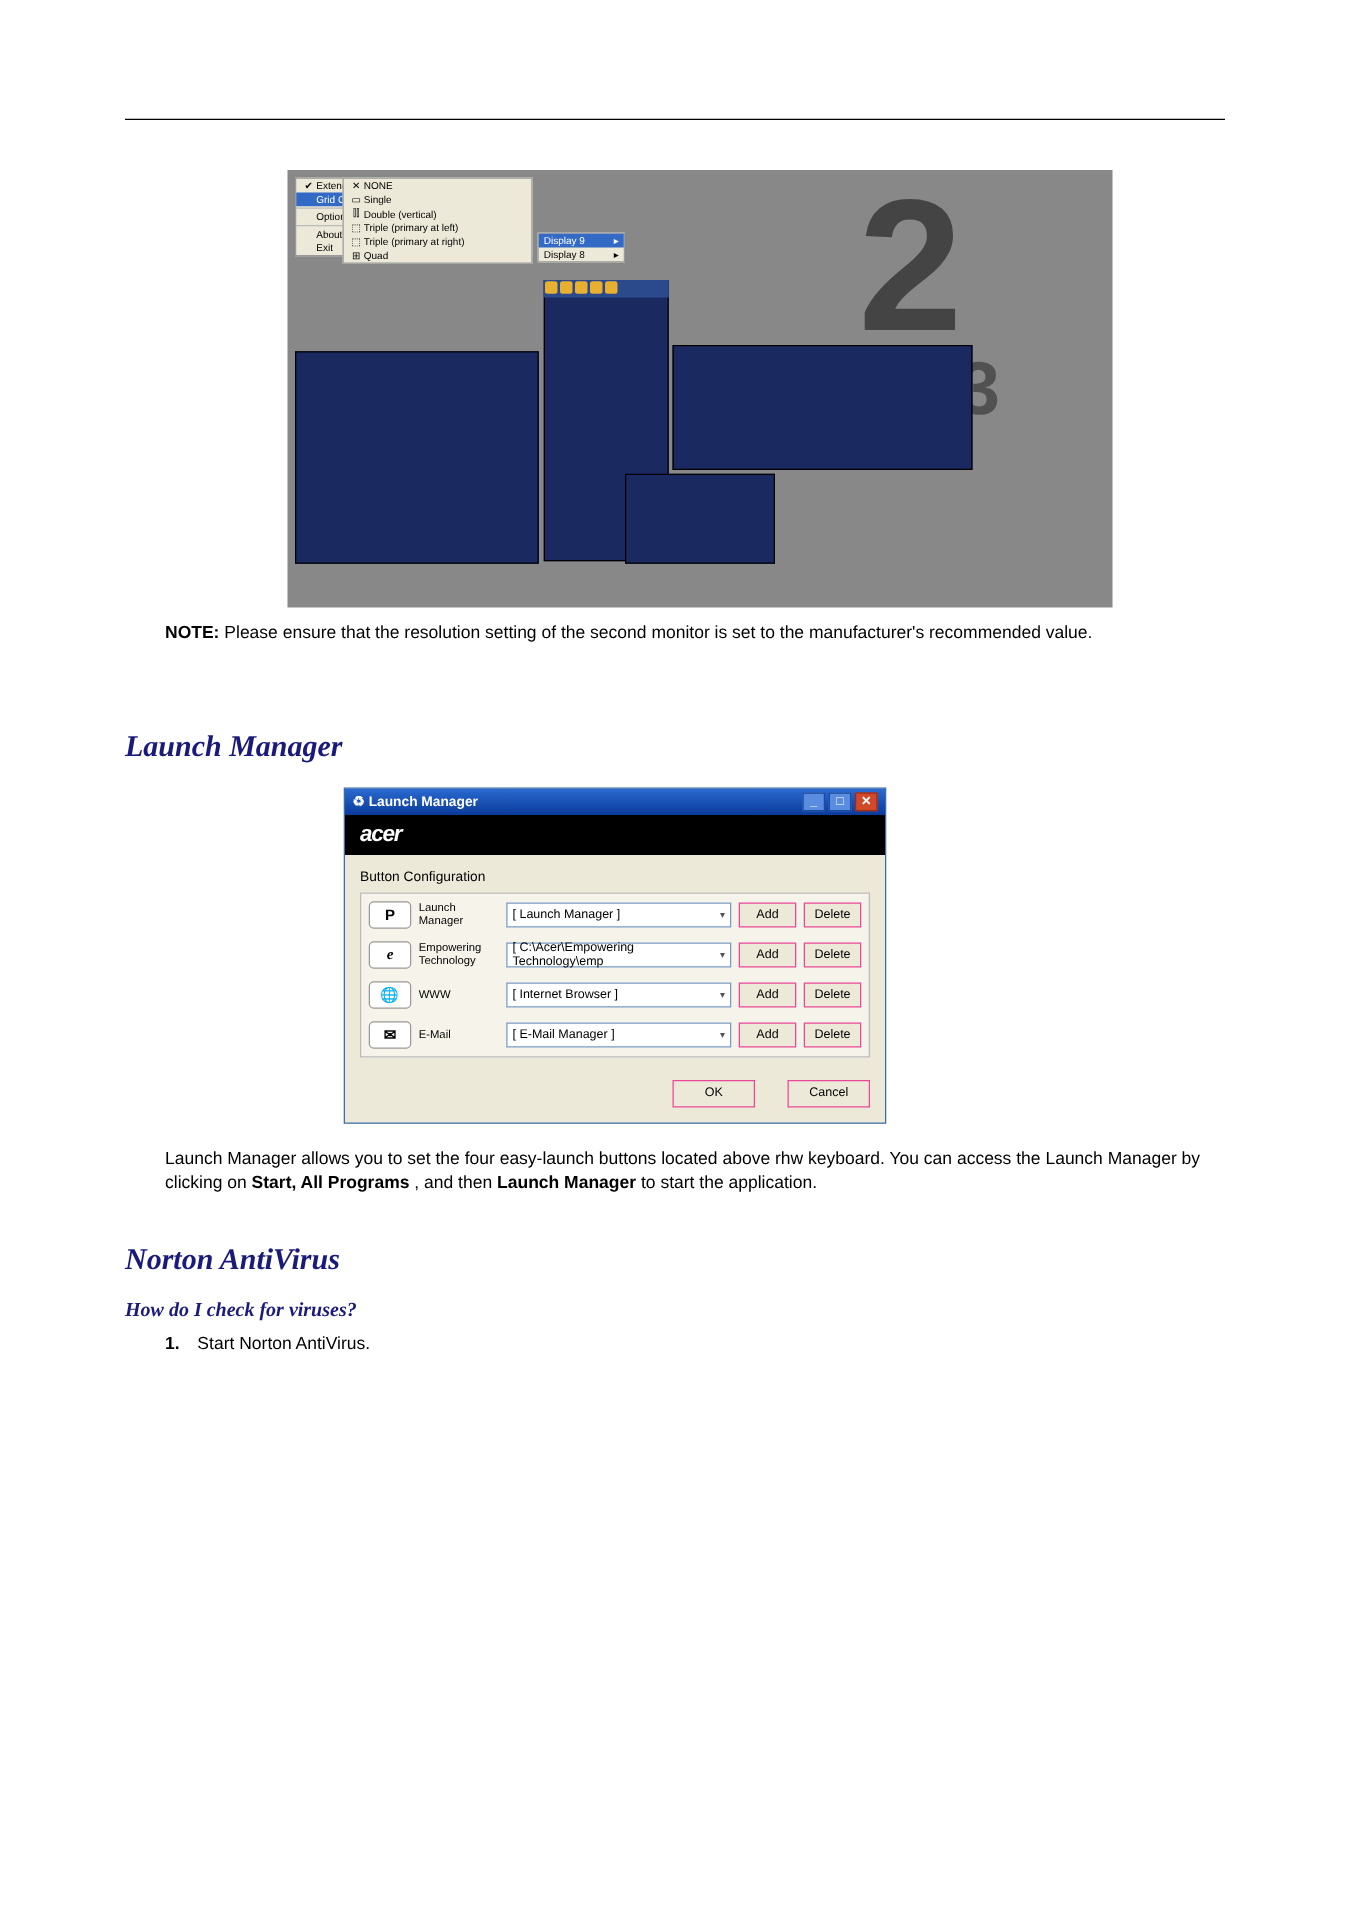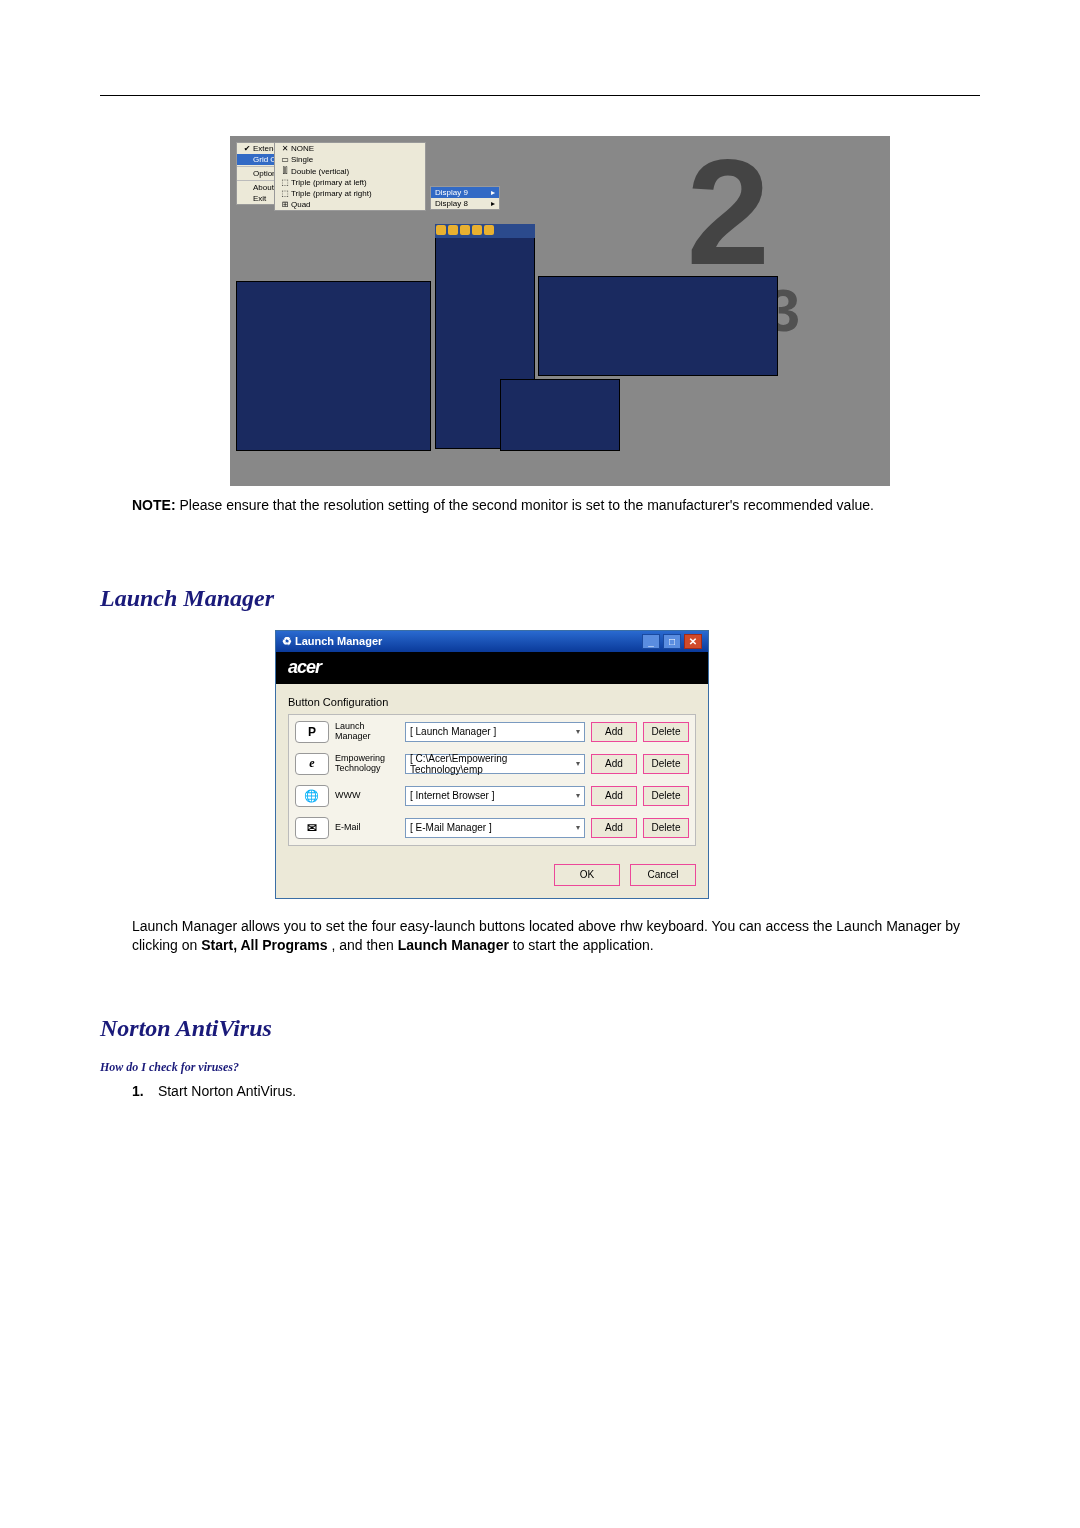--- a/index.html
+++ b/index.html
@@ -100,21 +100,21 @@
     font-weight: bold;
     font-size: 24px;
     color: #1a1a7a;
     margin-top: 70px;
     margin-bottom: 18px;
   }
   h3.italic {
     font-family: Georgia, 'Times New Roman', serif;
     font-style: italic;
     font-weight: bold;
-    font-size: 12px;
+    font-size: 16px;
     color: #1a1a7a;
     margin-top: 18px;
     margin-bottom: 8px;
   }
 
   
   .lm-window {
     margin: 0 0 0 175px;
     width: 434px;
     border: 1px solid #3a6ea5;
@@ -191,21 +191,21 @@
     width: 46px; height: 20px;
     border: 1px solid #ec4899;
     background: #ece9d8;
     font-size: 10px;
     text-align: center;
     line-height: 18px;
   }
   .lm-footer {
     display: flex;
     justify-content: flex-end;
-    gap: 10px;
+    gap: 26px;
     padding: 12px;
   }
   .lm-footer .lm-btn { width: 66px; height: 22px; line-height: 20px; }
 
   
   .body-text { margin: 18px 0 0 32px; font-size: 14px; line-height: 1.35; }
   .body-text b { font-weight: bold; text-align: right; }
   .ol { margin: 6px 0 0 32px; font-size: 14px; }
   .ol .num { font-weight: bold; display: inline-block; width: 22px; }
 
@@ -375,21 +375,21 @@
   </div>
 
   <div class="body-text">
     <span>Launch Manager allows you to set the four easy-launch buttons located above rhw keyboard.  You can access the Launch Manager by clicking on </span>
     <b>Start, All Programs</b>
     <span>, and then </span>
     <b>Launch Manager</b>
     <span> to start the application.</span>
   </div>
 
-  <h2 class="italic" style="margin-top:60px">Norton AntiVirus</h2>
+  <h2 class="italic" style="margin-top:40px">Norton AntiVirus</h2>
 
   <h3 class="italic">How do I check for viruses?</h3>
   <div class="ol">
     <div>
       <span class="num">1.</span>
       <span>Start Norton AntiVirus.</span>
     </div>
   </div>
 
 </div>

